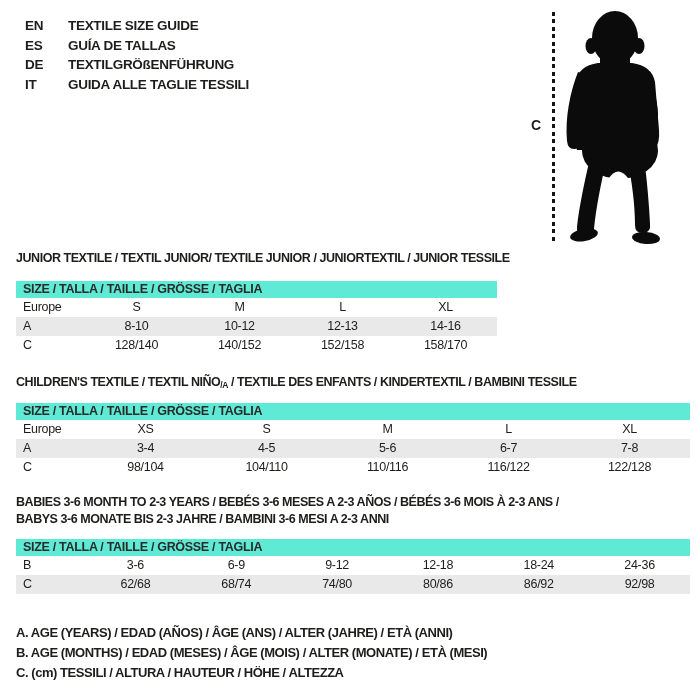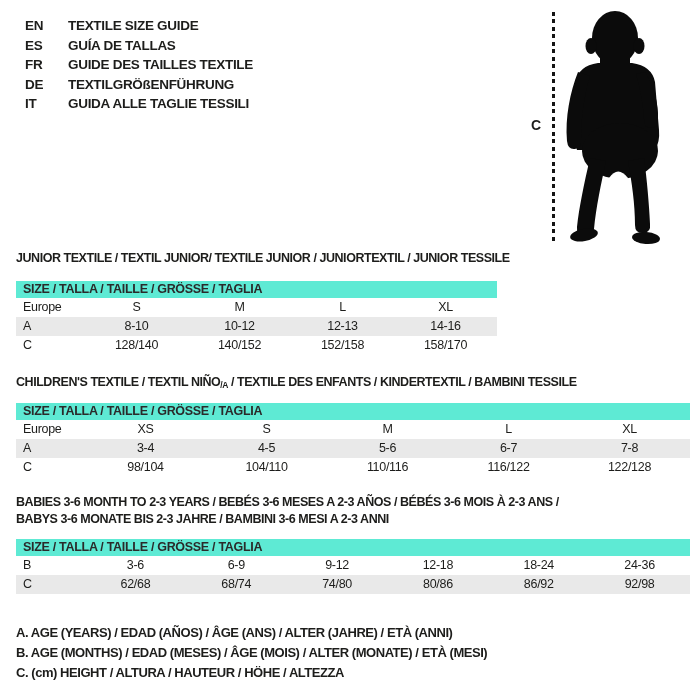--- a/index.html
+++ b/index.html
@@ -40,24 +40,20 @@
 <div class="page">
 
   <div class="langs">
     <div class="lang-row">
       <span class="lang-code">EN</span>
       <span class="lang-label">TEXTILE SIZE GUIDE</span>
     </div>
     <div class="lang-row">
       <span class="lang-code">ES</span>
       <span class="lang-label">GUÍA DE TALLAS</span>
-    </div>
-    <div class="lang-row">
-      <span class="lang-code">FR</span>
-      <span class="lang-label">GUIDE DES TAILLES TEXTILE</span>
     </div>
     <div class="lang-row">
       <span class="lang-code">DE</span>
       <span class="lang-label">TEXTILGRÖßENFÜHRUNG</span>
     </div>
     <div class="lang-row">
       <span class="lang-code">IT</span>
       <span class="lang-label">GUIDA ALLE TAGLIE TESSILI</span>
     </div>
   </div>
@@ -161,16 +157,16 @@
       <div class="tcell">74/80</div>
       <div class="tcell">80/86</div>
       <div class="tcell">86/92</div>
       <div class="tcell">92/98</div>
     </div>
   </div>
 
   <div class="legend">
     <div>A. AGE (YEARS) / EDAD (AÑOS) / ÂGE (ANS) / ALTER (JAHRE) / ETÀ (ANNI)</div>
     <div>B. AGE (MONTHS) / EDAD (MESES) / ÂGE (MOIS) / ALTER (MONATE) / ETÀ (MESI)</div>
-    <div>C. (cm) HEIGHT / ALTURA / HAUTEUR / HÖHE / ALTEZZA</div>
+    <div>C. (cm) TESSILI / ALTURA / HAUTEUR / HÖHE / ALTEZZA</div>
   </div>
 
 </div>
 
 </body></html>

